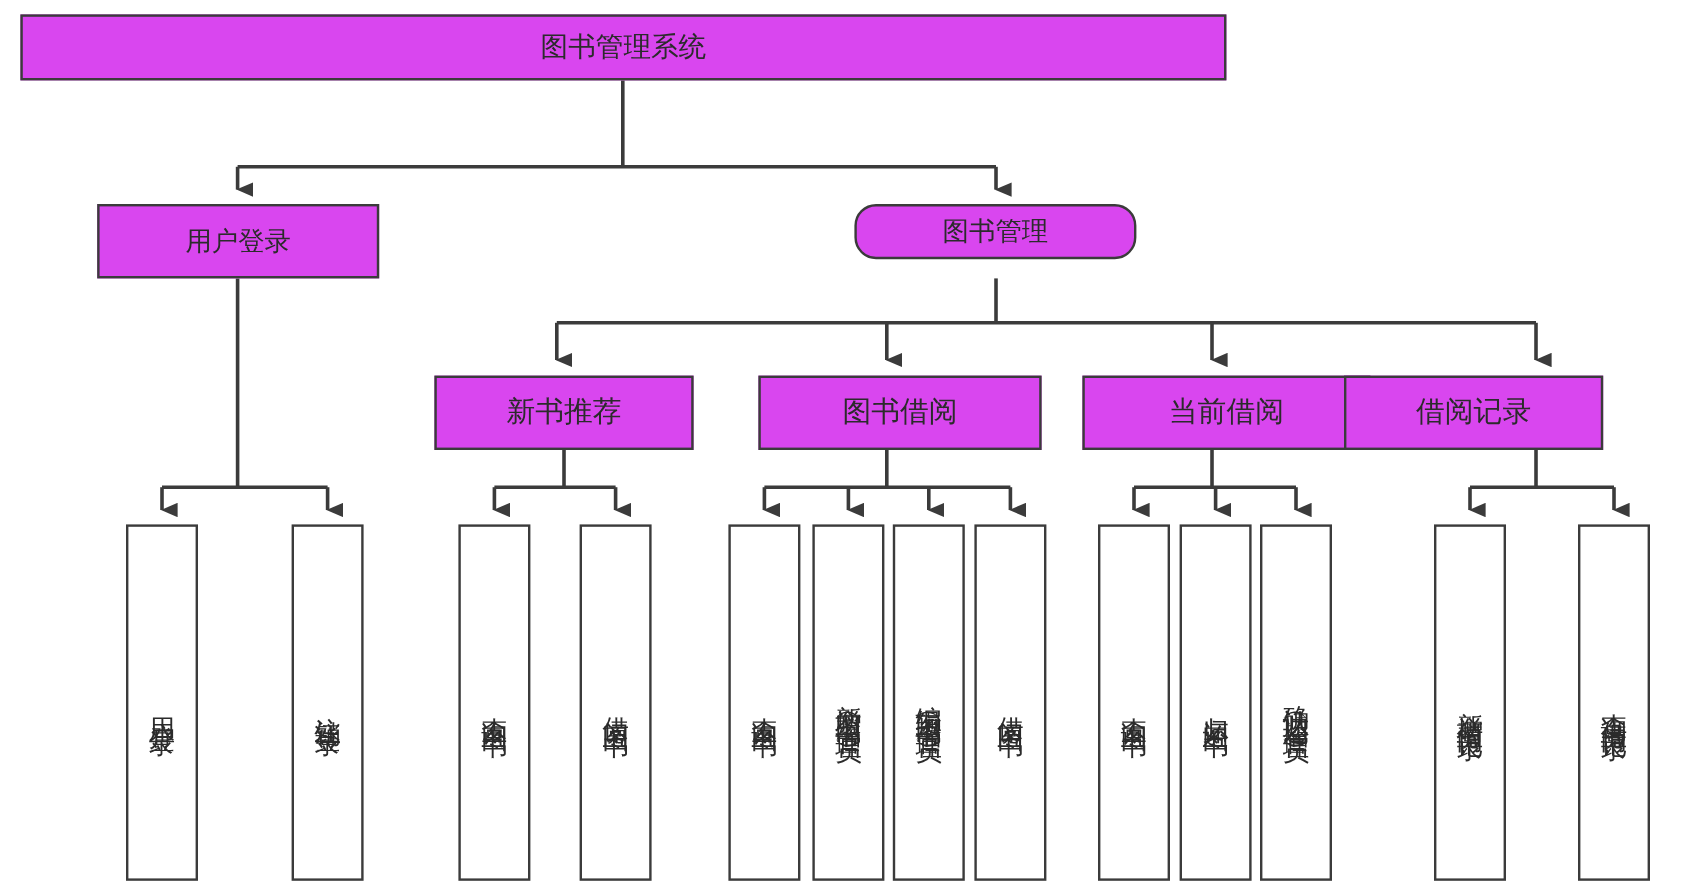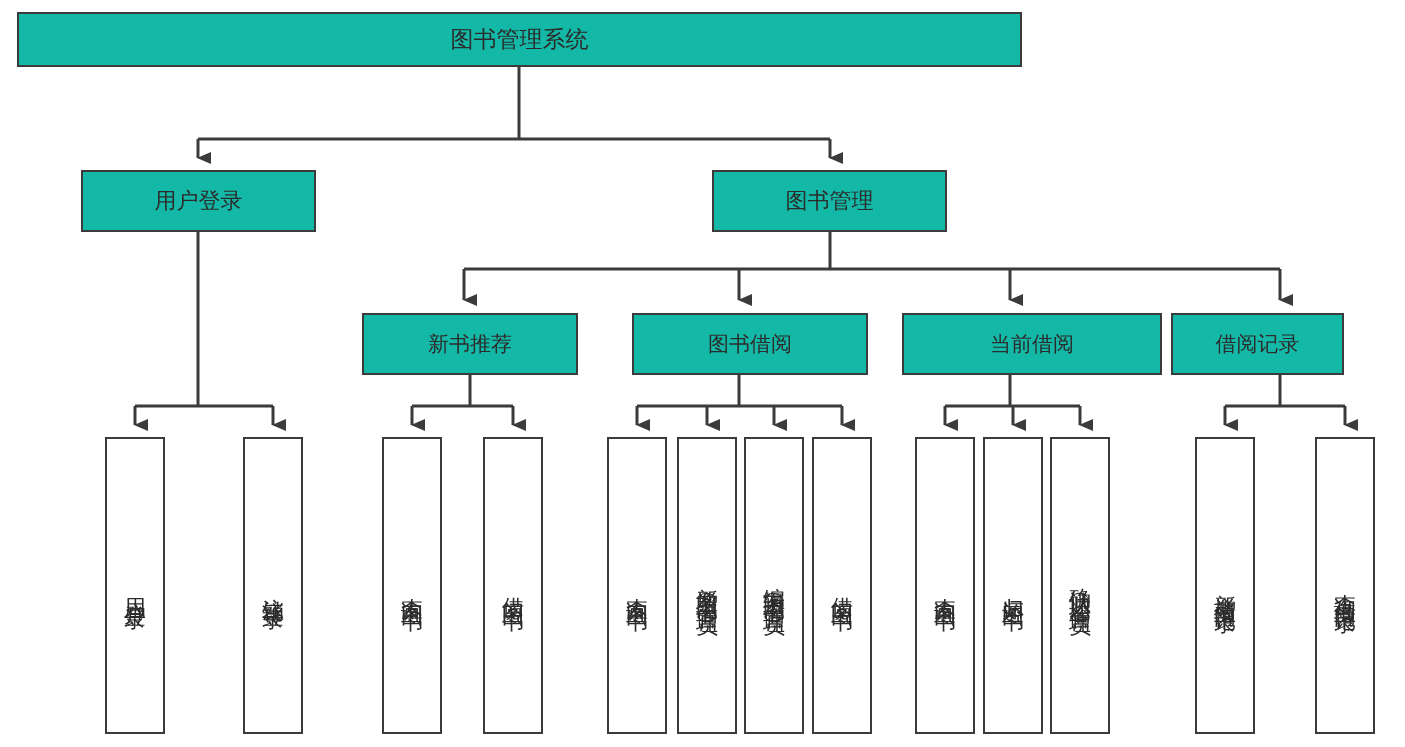--- a/index.html
+++ b/index.html
@@ -7,36 +7,36 @@
     width:1405px;height:747px;
     background:#ffffff;
     font-family:"Liberation Sans","DejaVu Sans",sans-serif;
     overflow:hidden;
   }
   #diagram-root{position:relative;width:1405px;height:747px;}
   svg.layer{position:absolute;top:0;left:0;width:1405px;height:747px;}
 
   .node-box{
     position:absolute;
-    background:#14b8a6;
+    background:#d946ef;
     border:2.5px solid #3b3b3b;
     box-sizing:border-box;
     display:flex;
     align-items:center;
     justify-content:center;
   }
   .node-label{
     color:#2b2b2b;
     text-align:center;
     line-height:1.15;
     white-space:pre-line;
   }
   .lvl0 .node-label{font-size:23px;}
   .lvl1 .node-label{font-size:22px;}
-  .lvl2 .node-label{font-size:21px;}
+  .lvl2 .node-label{font-size:24px;}
 
   .leaf-box{
     position:absolute;
     background:#ffffff;
     border:2.5px solid #3b3b3b;
     box-sizing:border-box;
     display:flex;
     align-items:center;
     justify-content:center;
     padding-top:4px;
@@ -116,34 +116,34 @@
     </g>
   </svg>
 
   <div class="node-box lvl0" style="left:17px;top:12px;width:1005px;height:55px;">
     <span class="node-label">图书管理系统</span>
   </div>
 
   <div class="node-box lvl1" style="left:81px;top:170px;width:235px;height:62px;">
     <span class="node-label">用户登录</span>
   </div>
-  <div class="node-box lvl1" style="left:712px;top:170px;width:235px;height:62px;">
+  <div class="node-box lvl1" style="left:712px;top:170px;width:235px;height:46px;border-radius:18px;">
     <span class="node-label">图书管理</span>
   </div>
 
   <div class="node-box lvl2" style="left:362px;top:313px;width:216px;height:62px;">
     <span class="node-label">新书推荐</span>
   </div>
   <div class="node-box lvl2" style="left:632px;top:313px;width:236px;height:62px;">
     <span class="node-label">图书借阅</span>
   </div>
-  <div class="node-box lvl2" style="left:902px;top:313px;width:260px;height:62px;">
+  <div class="node-box lvl2" style="left:902px;top:313px;width:240px;height:62px;">
     <span class="node-label">当前借阅</span>
   </div>
-  <div class="node-box lvl2" style="left:1171px;top:313px;width:173px;height:62px;">
+  <div class="node-box lvl2" style="left:1120px;top:313px;width:216px;height:62px;">
     <span class="node-label">借阅记录</span>
   </div>
 
   <div class="leaf-box" style="left:105px;top:437px;width:60px;height:297px;">
     <span class="leaf-label">用户登录</span>
   </div>
   <div class="leaf-box" style="left:243px;top:437px;width:60px;height:297px;">
     <span class="leaf-label">注销登录</span>
   </div>
 

